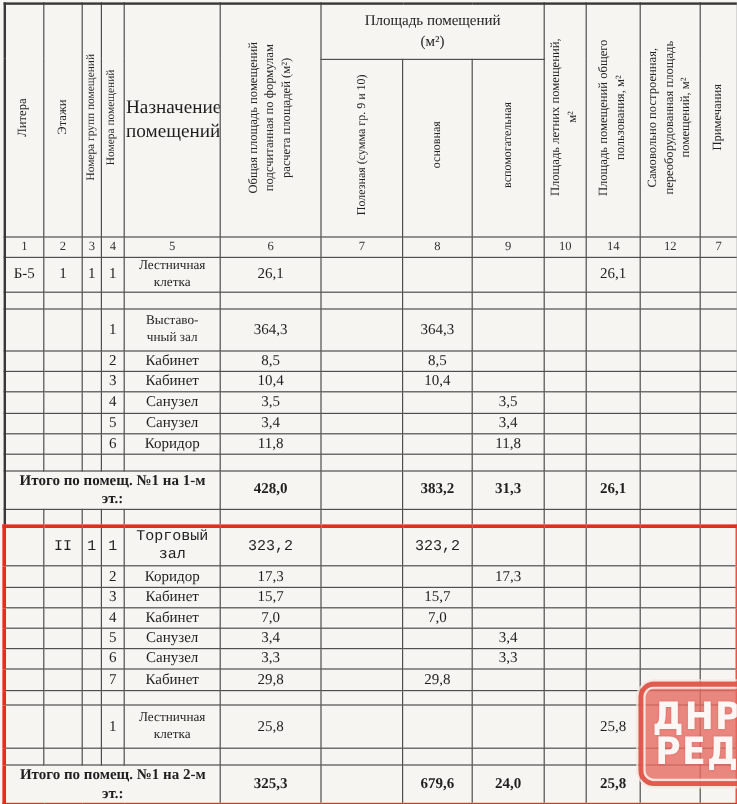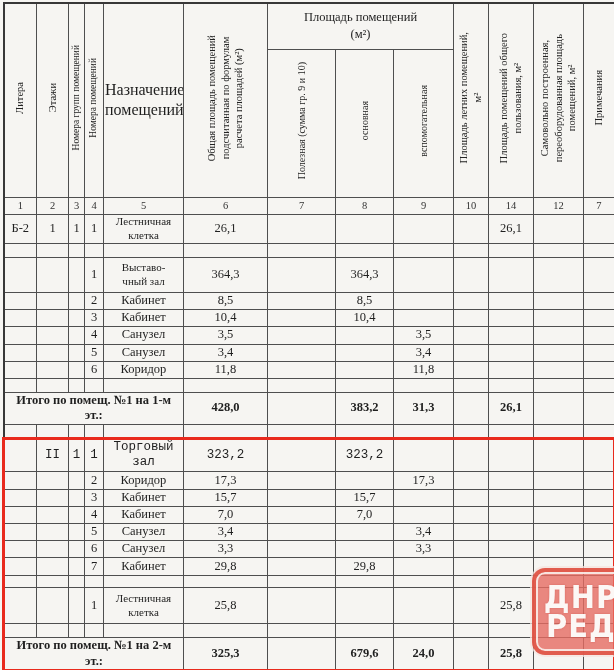--- a/index.html
+++ b/index.html
@@ -131,21 +131,21 @@
           <td>9</td>
           <td>10</td>
           <td>14</td>
           <td>12</td>
           <td>7</td>
         </tr>
     </thead>
 
     <tbody>
         <tr style="height: 29px;">
-          <td>Б-2</td>
+          <td>Б-5</td>
           <td>1</td>
           <td>1</td>
           <td>1</td>
           <td class="two">Лестничная
 клетка</td>
           <td>26,1</td>
           <td></td>
           <td></td>
           <td></td>
           <td></td>

